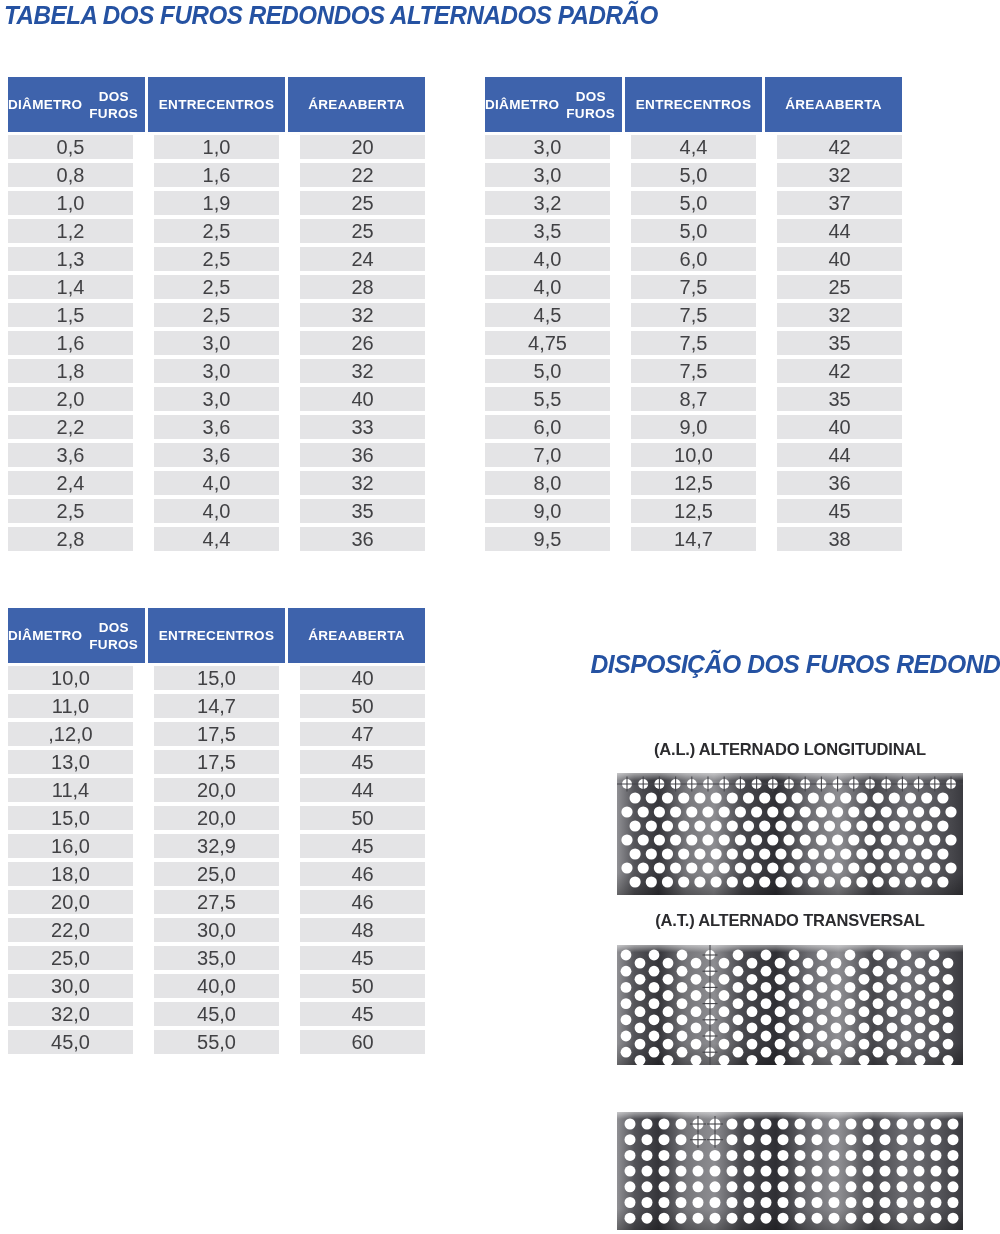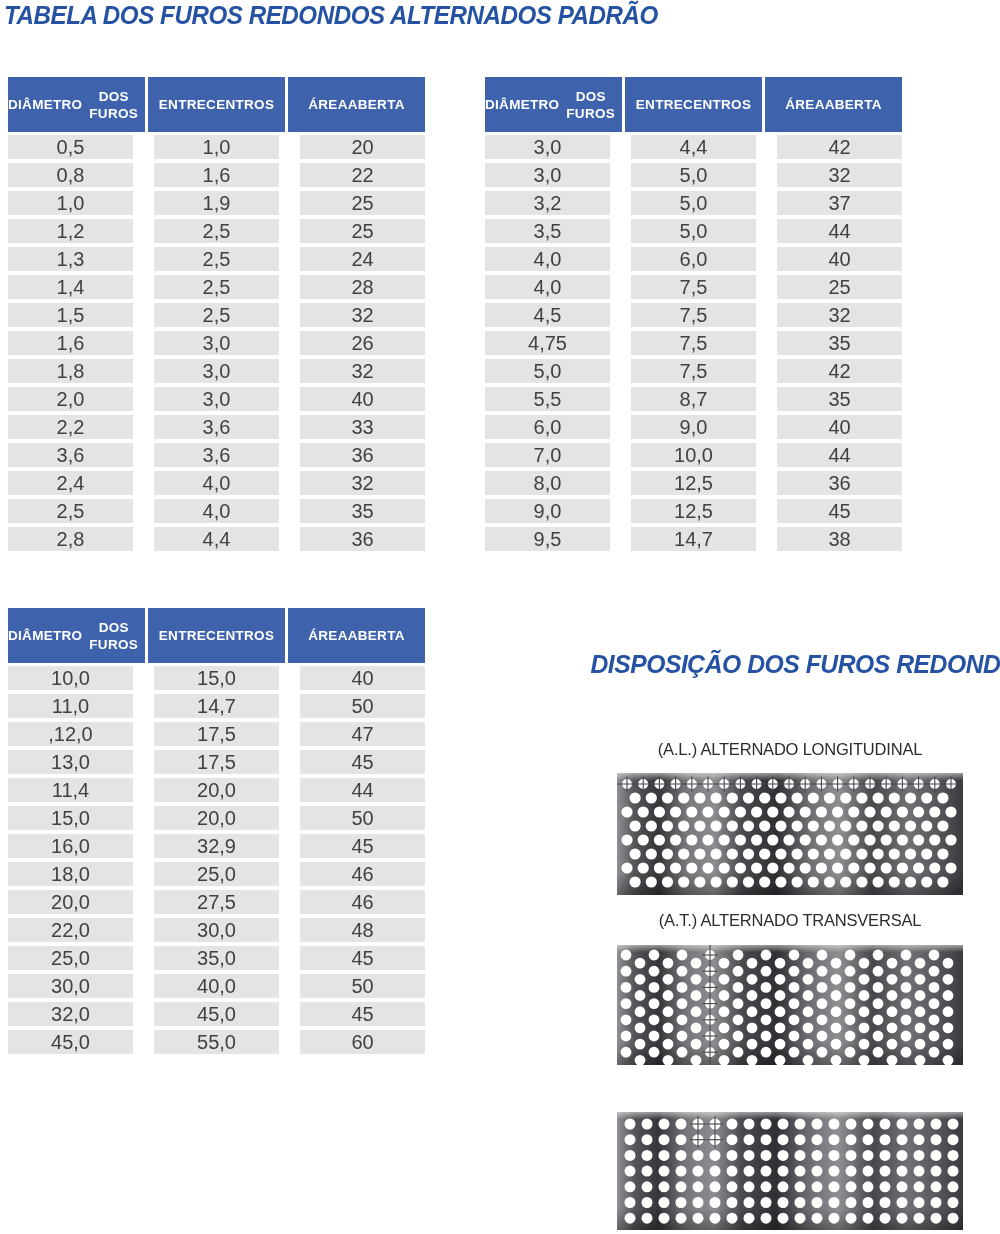--- a/index.html
+++ b/index.html
@@ -21,21 +21,21 @@
       display:flex;flex-direction:row;align-items:center;justify-content:center;text-align:center;}
   .trow{display:flex;gap:21px;margin-bottom:4px;}
   .td{width:137px;height:24px;background:#e4e4e6;color:#414144;
       font-size:20px;line-height:24px;text-align:center;}
 
   .disp-title{position:absolute;left:580px;top:649px;width:420px;margin:0;text-align:center;
     font-size:26px;font-weight:bold;font-style:italic;color:#2552a2;
     letter-spacing:-0.5px;transform:scaleX(0.95);white-space:nowrap;}
 
   .pat-label{position:absolute;left:617px;width:346px;text-align:center;
-    font-size:16.5px;font-weight:normal;color:#2b2b2e;letter-spacing:-0.2px;white-space:nowrap;}
+    font-size:16.5px;font-weight:bold;color:#2b2b2e;letter-spacing:-0.2px;white-space:nowrap;}
   #pat-label-0{top:740px;}
   #pat-label-1{top:911px;}
   #pat-label-2{top:1080px;}
 
   .pat-svg{position:absolute;left:617px;display:block;}
   #pat-svg-0{top:773px;}
   #pat-svg-1{top:945px;}
   #pat-svg-2{top:1112px;}
 </style>
 </head>

